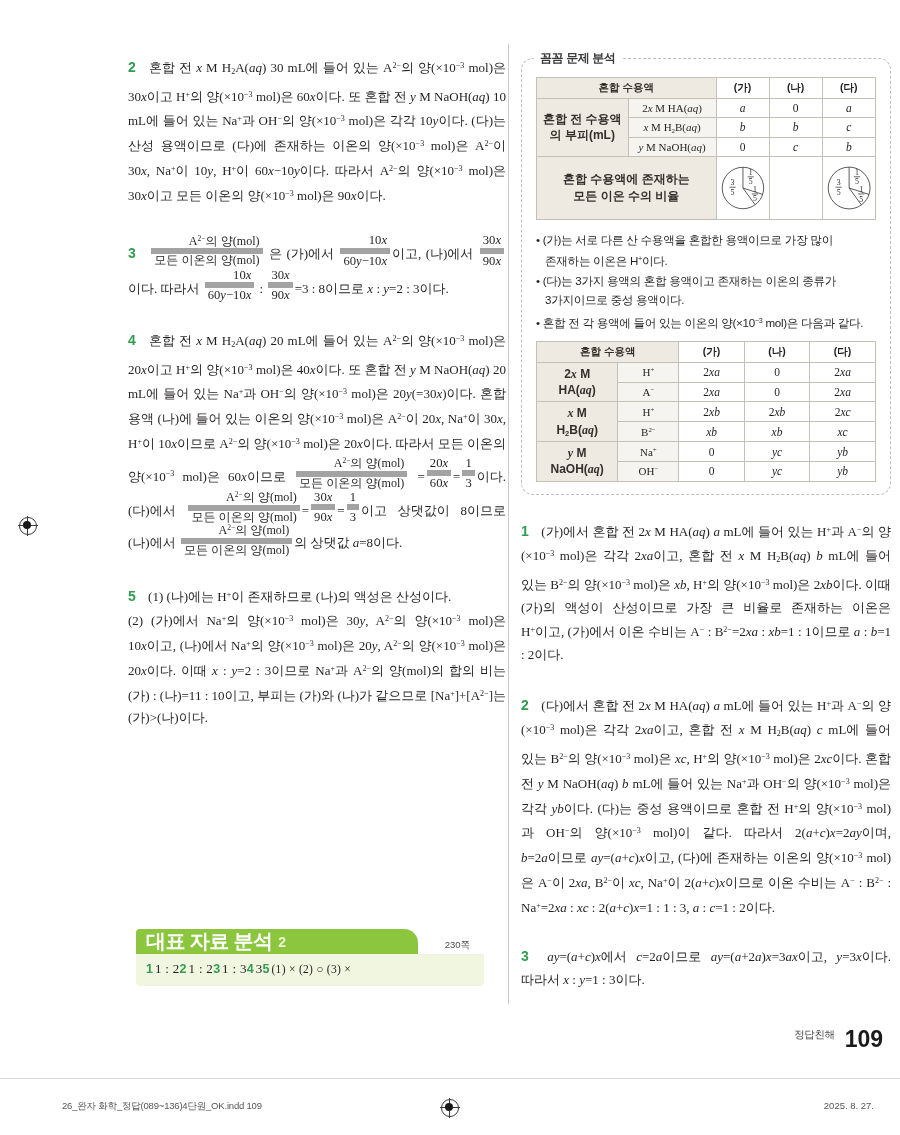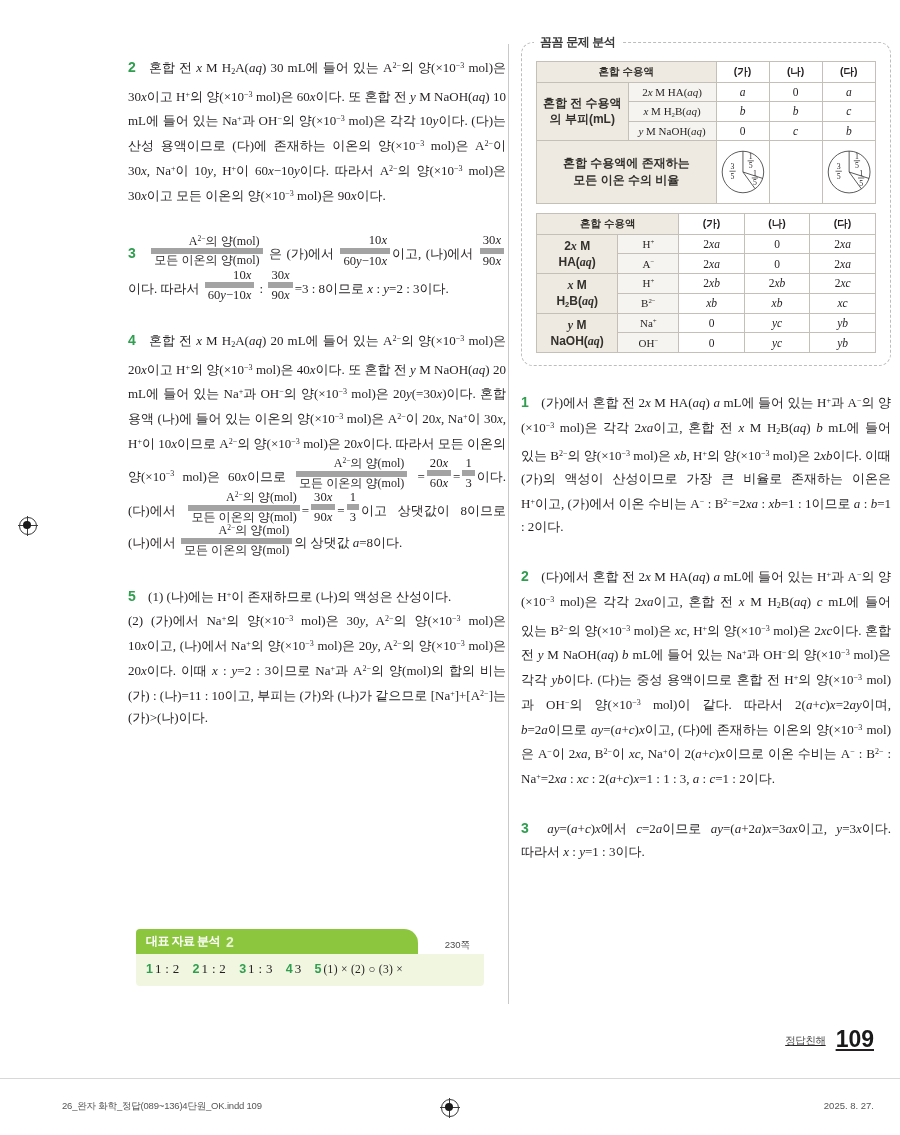--- a/index.html
+++ b/index.html
@@ -26,21 +26,21 @@
     background:#1a1a1a; border-radius:50%;
   }
   .regmark .h, .regmark .v { position:absolute; background:#3a3a3a; }
   .regmark .h { left:0; top:9px; width:20px; height:1px; }
   .regmark .v { top:0; left:9px; height:20px; width:1px; }
   .regmark.left { left: 18px; top: 516px; }
   .regmark.bottom { left: 440px; top: 1098px; }
 
   
   .col-left { position:absolute; left:128px; top:42px; width:378px; }
-  .col-right { position:absolute; left:521px; top:42px; width:370px; }
+  .col-right { position:absolute; left:521px; top:58px; width:370px; }
 
   .divider {
     position:absolute; left:508px; top:44px; width:1px; height:960px;
     background:#c9c9c9;
   }
 
   
   .para {
     font-size: 13.0px;
     line-height: 22.6px;
@@ -83,39 +83,39 @@
     background:#8cc63e;
     border-top-left-radius: 4px;
     border-top-right-radius: 14px;
     display:flex; align-items:center;
     padding-left: 10px;
     width: 282px;
     box-sizing:border-box;
   }
   .ansbox .hdr .title {
     font-family:"Liberation Sans", sans-serif;
-    font-weight:bold; font-size:12px; color:#ffffff;
+    font-weight:bold; font-size:20px; color:#ffffff;
     letter-spacing:-0.6px;
   }
   .ansbox .hdr .badge {
     font-family:"Liberation Sans", sans-serif;
     font-weight:bold; font-size:14px; color:#e8f5d0;
     margin-left: 6px;
   }
   .ansbox .pagebadge {
     position:absolute; right: 14px; top: 10px;
     font-family:"Liberation Sans", sans-serif;
     font-size: 9.5px; color:#4c4c4c;
   }
   .ansbox .body {
     background:#f0f6e0;
     border-bottom-left-radius: 4px;
     border-bottom-right-radius: 4px;
     padding: 7px 10px 9px 10px;
-    display:flex; align-items:baseline; gap: 13px;
+    display:flex; align-items:baseline; 
     font-size: 13px;
     white-space: nowrap;
   }
   .ansbox .body .qn {
     font-family:"Liberation Sans", sans-serif;
     font-weight:bold; color:#2f9e4f; font-size:12.5px;
     margin-right: 2px;
   }
   .ansbox .body .ans { letter-spacing: 0.3px; }
   .ansbox .body .sub-lab { font-size: 11.5px; }
@@ -166,22 +166,22 @@
     margin-bottom: 2px;
     word-break: keep-all;
     font-family:"Liberation Sans", sans-serif;
     letter-spacing:-0.3px;
   }
   .bullets .bl::before { content:"• "; }
   .tbl2-wrap { margin-top: 9px; }
 
   
   .folio {
-    position:absolute; right: 26px; top: 1028px;
-    display:flex; align-items:flex-end; gap: 10px; text-decoration: underline;
+    position:absolute; right: 17px; top: 1028px;
+    display:flex; align-items:flex-start; gap: 10px;
   }
   .folio .flabel {
     font-family:"Liberation Sans", sans-serif;
     font-size: 10.5px; color:#4a4a4a; padding-bottom:3px; letter-spacing:-0.4px;
   }
   .folio .fnum {
     font-family:"Liberation Sans", sans-serif;
     font-weight:bold; font-size: 23px; color:#1a1a1a; line-height:1;
   }
   .rule {
@@ -348,20 +348,25 @@
                       <line x1="24" y1="48.5" x2="36" y2="48.5" stroke="#231f20" stroke-width="1.3"></line>
                       <text x="30" y="63">5</text>
                   </g>
                 </svg>
               </div>
             </td>
           </tr>
         </tbody>
       </table>
 
+      <div class="bullets">
+        <div class="bl">(가)는 서로 다른 산 수용액을 혼합한 용액이므로 가장 많이 존재하는 이온은 H<span class="sup">+</span>이다.</div>
+        <div class="bl">(다)는 3가지 용액의 혼합 용액이고 존재하는 이온의 종류가 3가지이므로 중성 용액이다.</div>
+        <div class="bl">혼합 전 각 용액에 들어 있는 이온의 양(×10<span class="sup">−3</span> mol)은 다음과 같다.</div>
+      </div>
 
       <div class="tbl2-wrap">
       <table class="data">
         <colgroup>
               <col style="width:24%">
               <col style="width:18%">
               <col style="width:19.3%">
               <col style="width:19.3%">
               <col style="width:19.4%">
             </colgroup>

